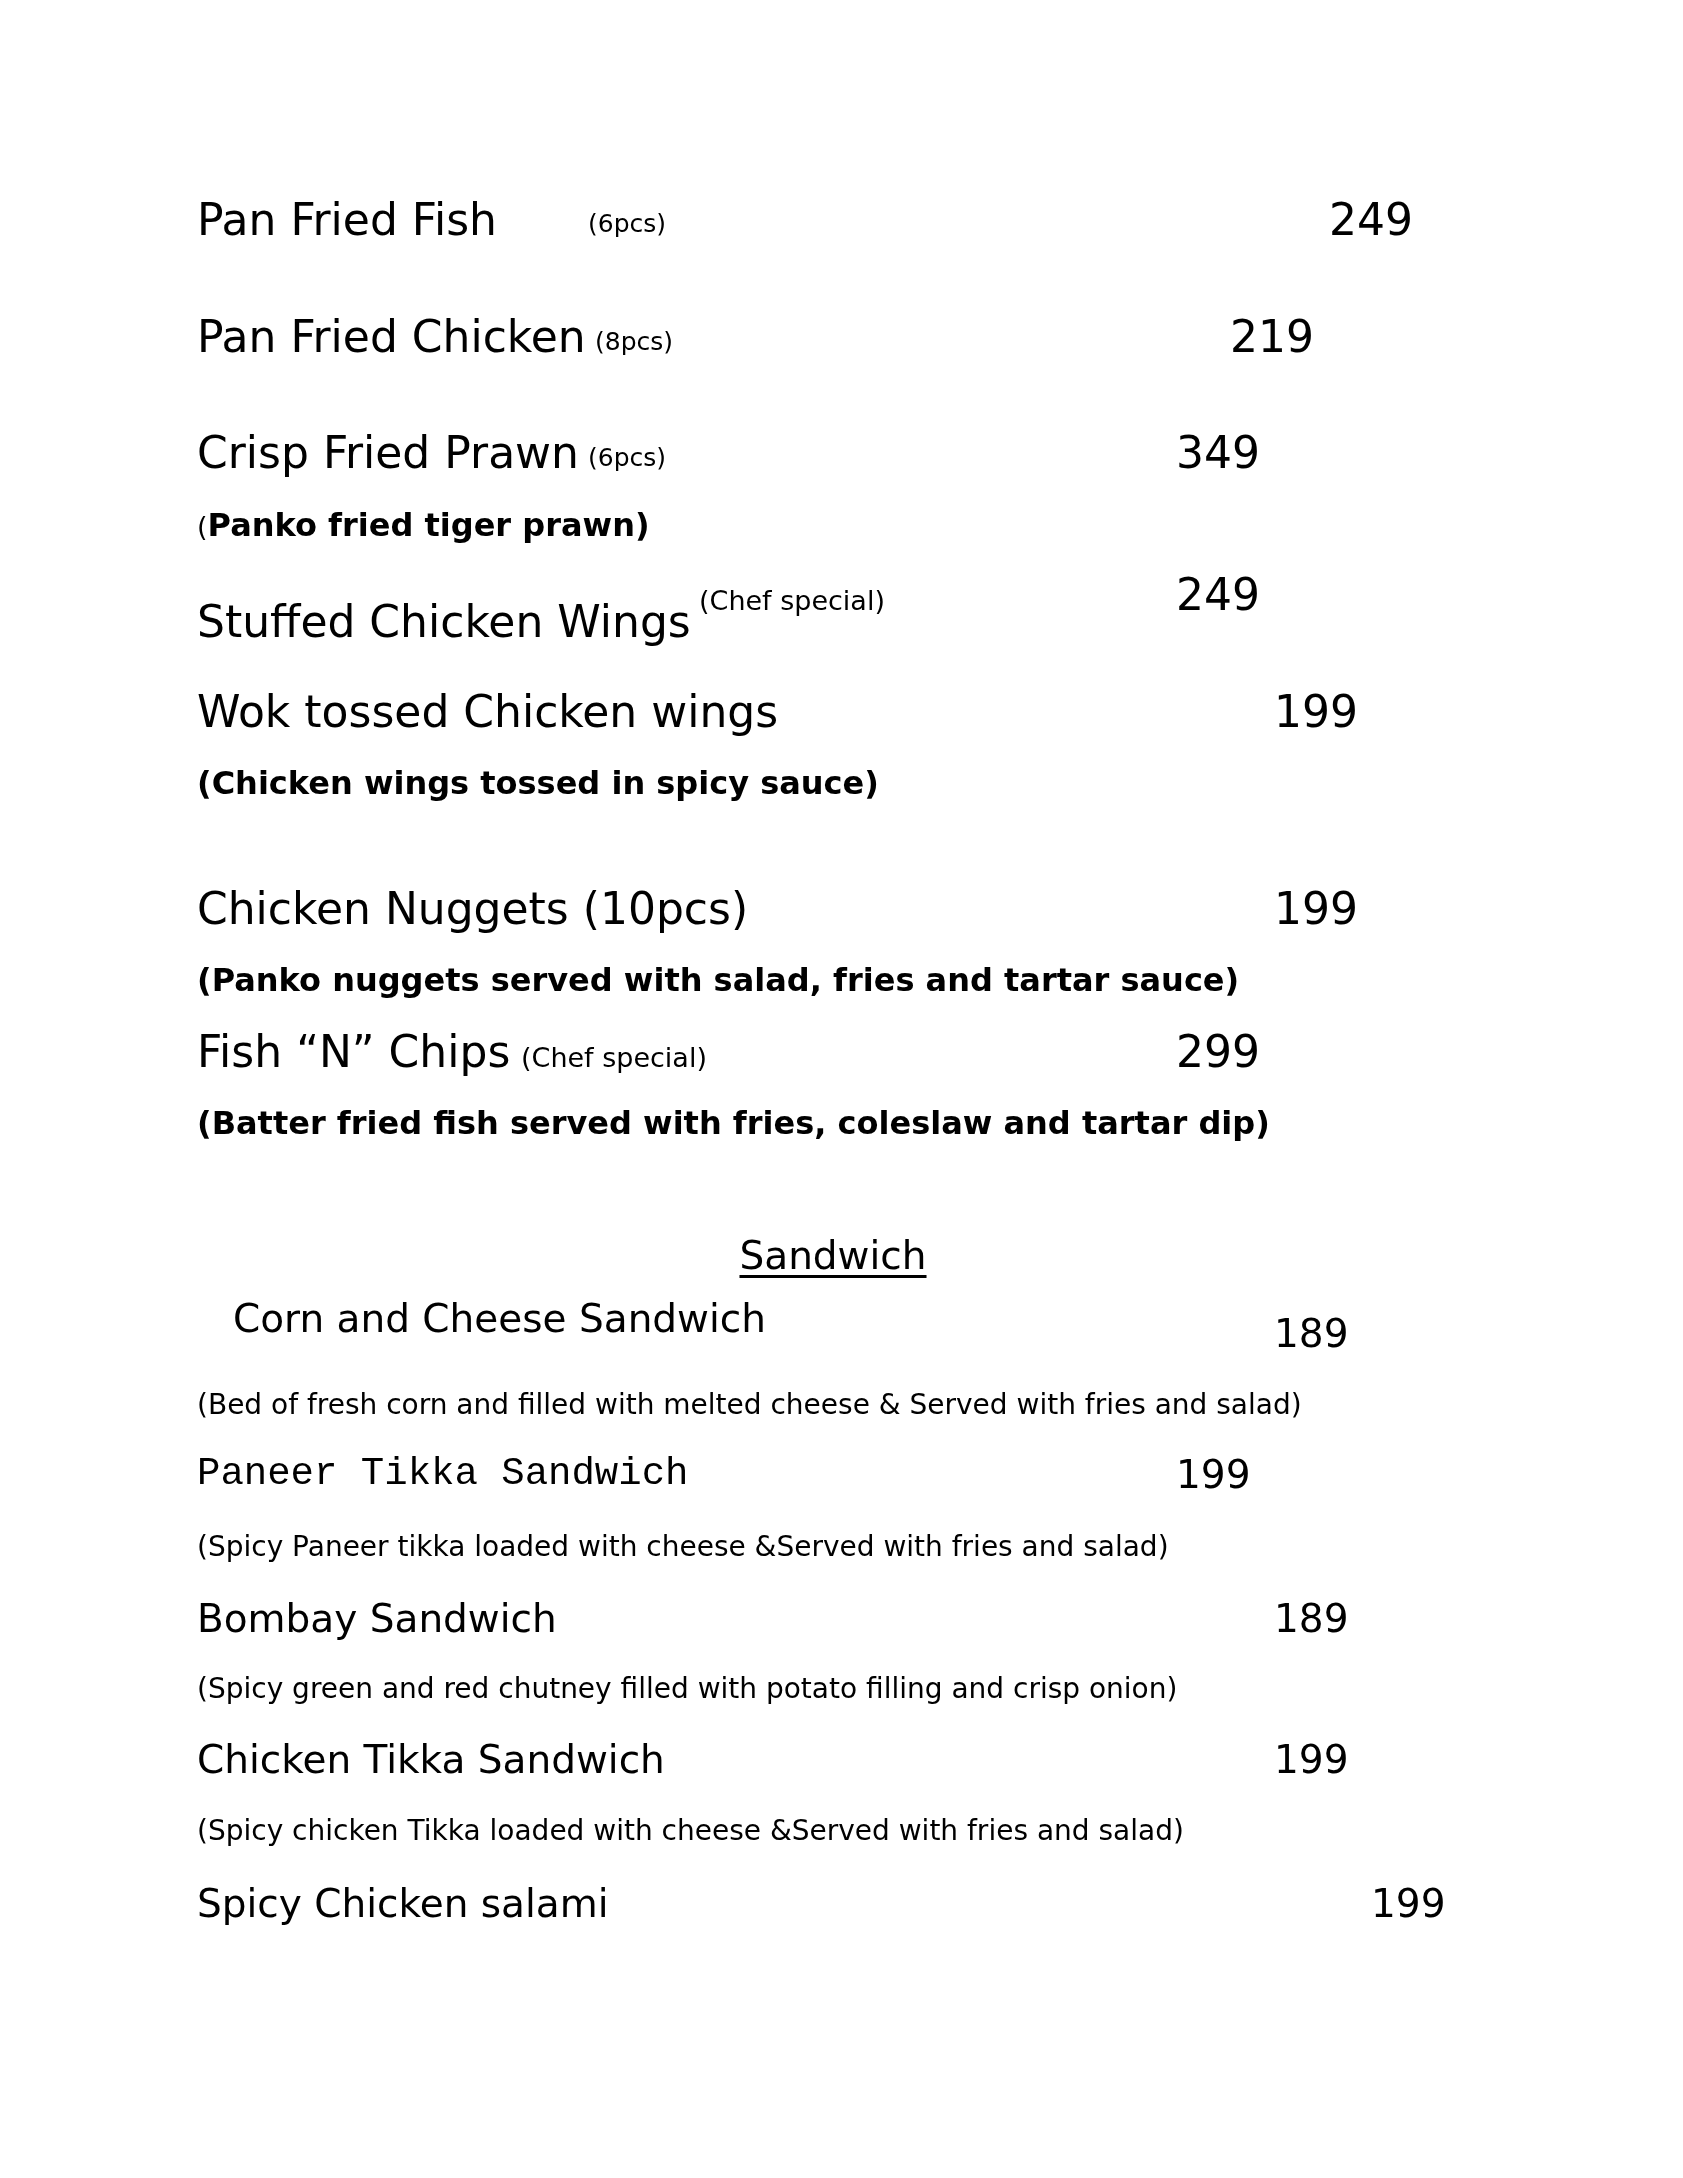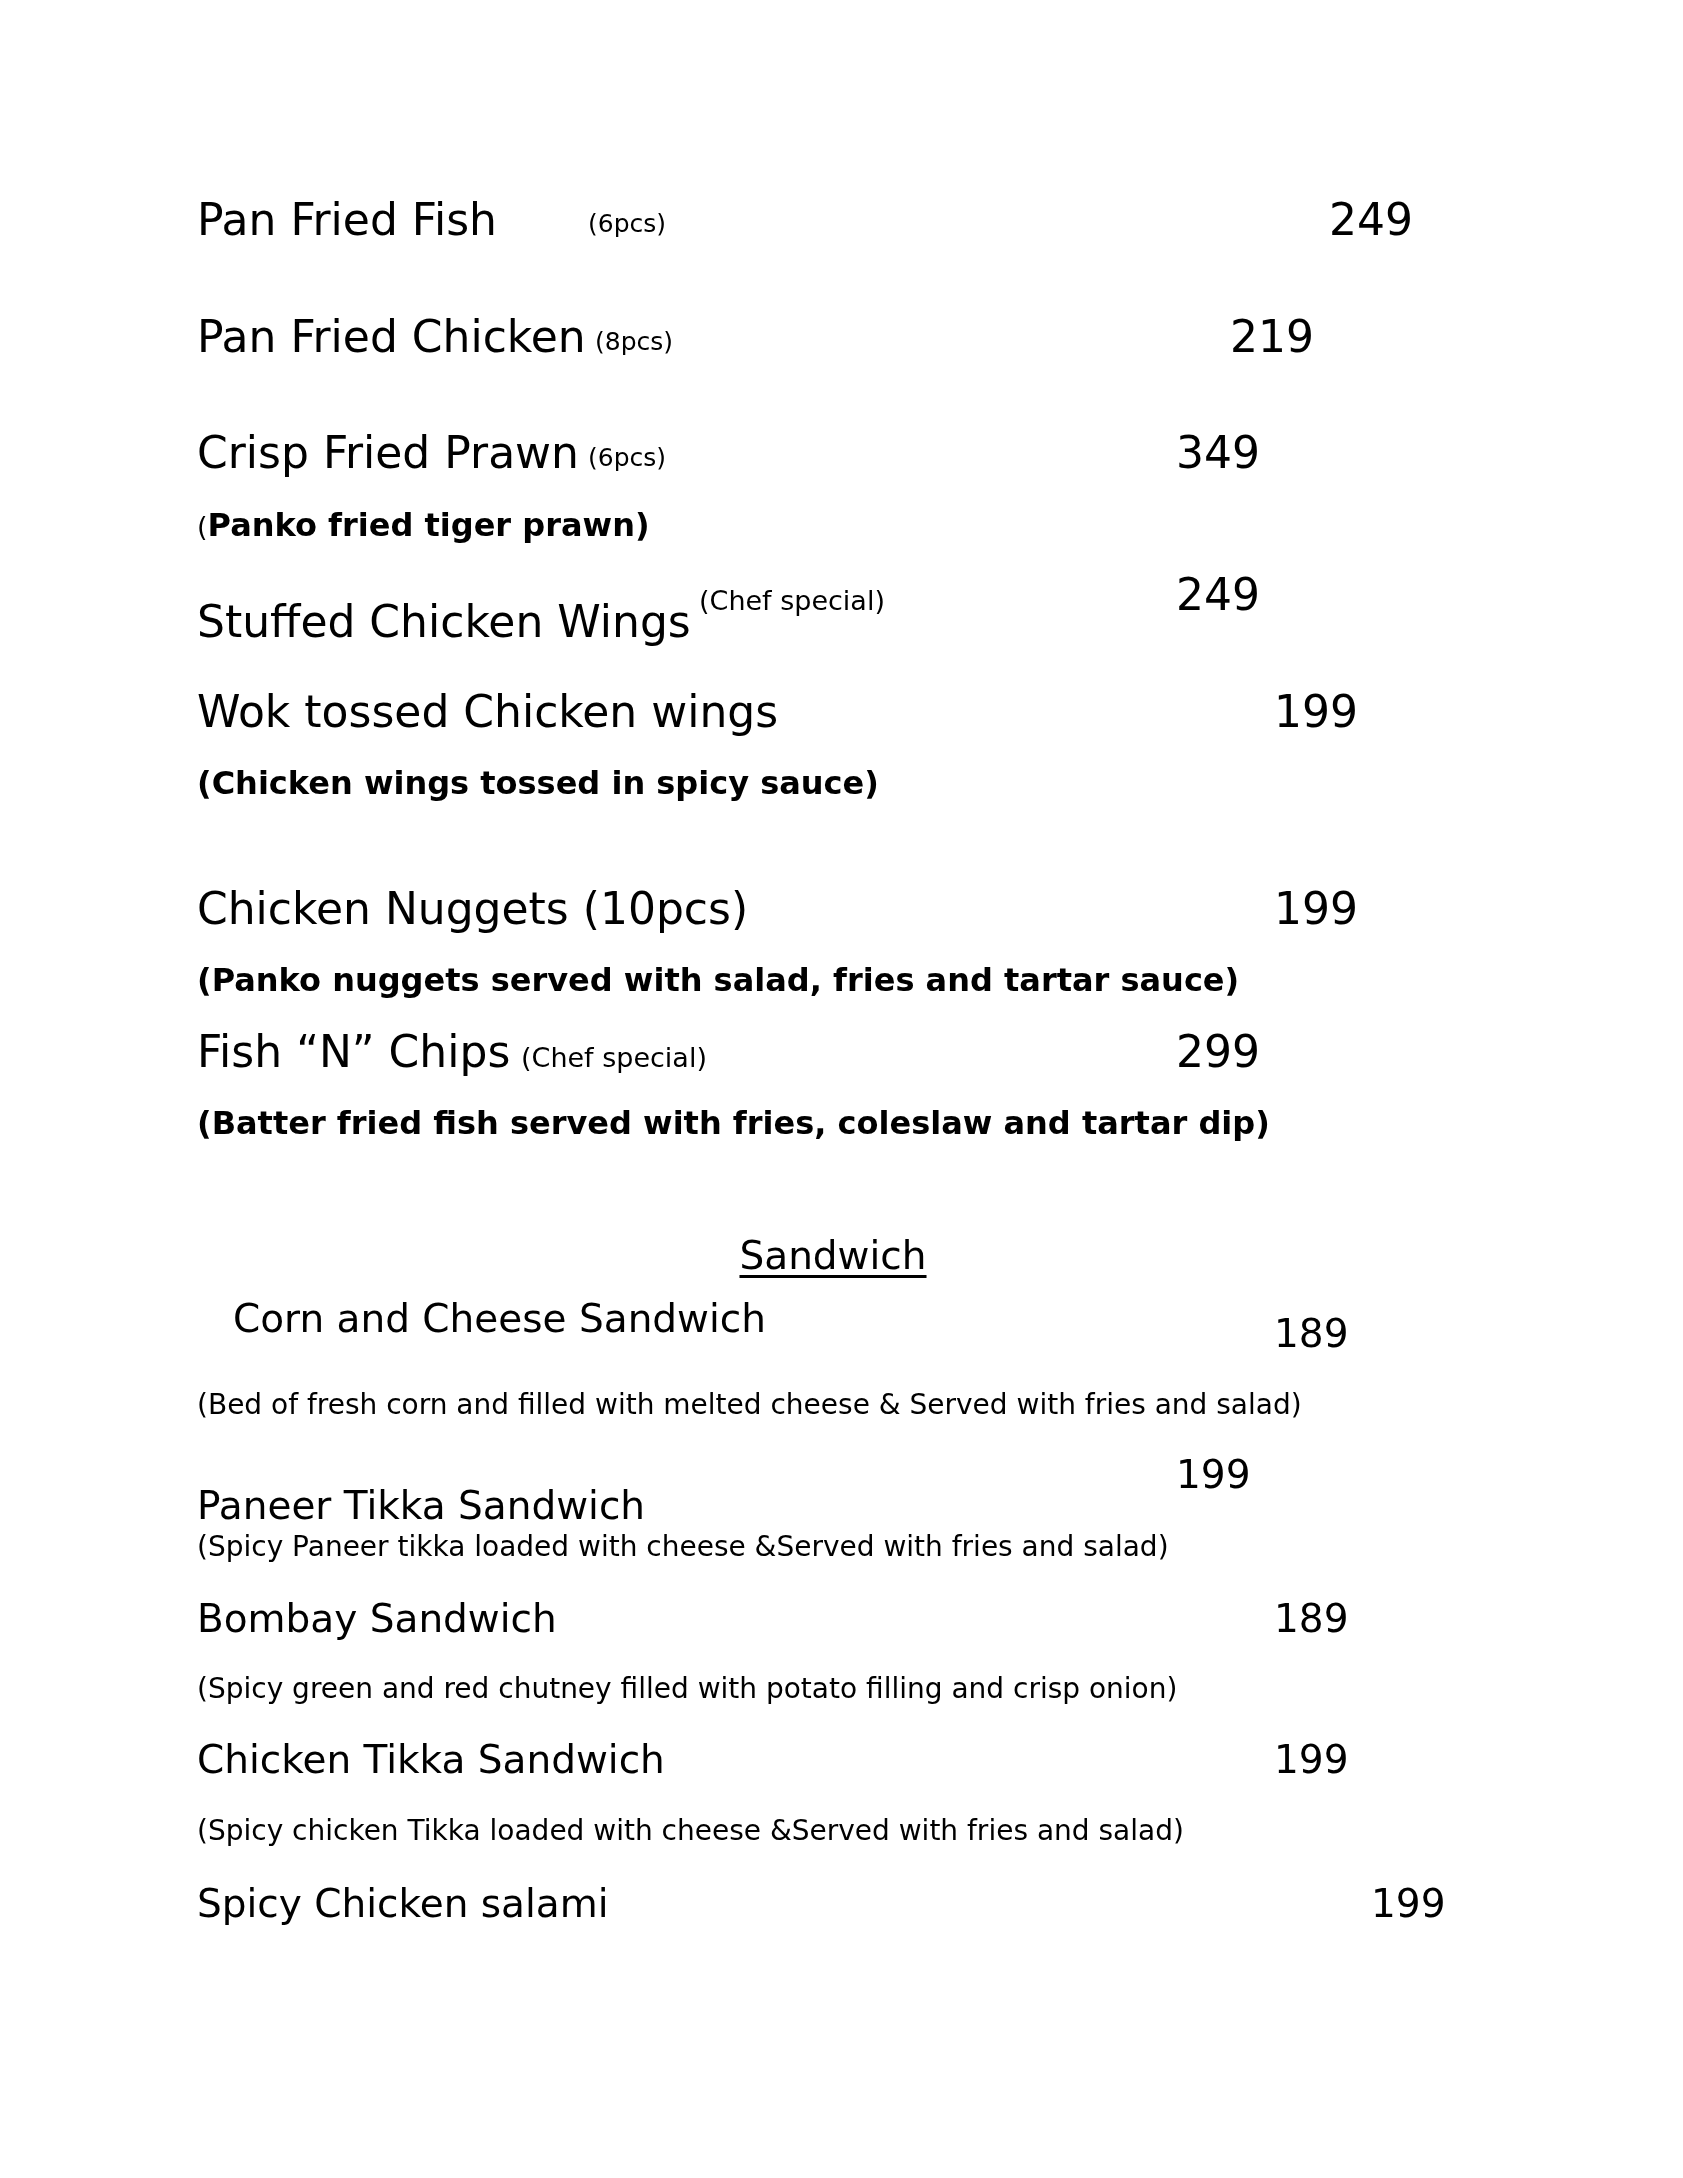--- a/index.html
+++ b/index.html
@@ -50,21 +50,21 @@
 <div class="ln note" style="left:521px; top:1044px;">(Chef special)</div>
 <div class="price" style="left:1176px; top:1030px;">299</div>
 <div class="ln desc" style="left:197px; top:1107px;">(Batter fried fish served with fries, coleslaw and tartar dip)</div>
 
 <div class="heading" style="left:833px; top:1236px;">Sandwich</div>
 
 <div class="ln stitle" style="left:197px; top:1299px;margin-left:36px;">Corn and Cheese Sandwich</div>
 <div class="sprice" style="left:1274px; top:1314px;">189</div>
 <div class="ln sdesc" style="left:197px; top:1391px;">(Bed of fresh corn and filled with melted cheese &amp; Served with fries and salad)</div>
 
-<div class="ln stitle" style="left:197px; top:1486px;">Paneer Tikka Sandwich</div>
+<div class="ln stitle" style="left:197px; top:1455px;font-family:Liberation Mono, monospace;">Paneer Tikka Sandwich</div>
 <div class="sprice" style="left:1176px; top:1455px;">199</div>
 <div class="ln sdesc" style="left:197px; top:1533px;">(Spicy Paneer tikka loaded with cheese  &amp;Served with fries and salad)</div>
 
 <div class="ln stitle" style="left:197px; top:1599px;">Bombay Sandwich</div>
 <div class="sprice" style="left:1274px; top:1599px;">189</div>
 <div class="ln sdesc" style="left:197px; top:1675px;">(Spicy green and red chutney filled with potato filling and crisp onion)</div>
 
 <div class="ln stitle" style="left:197px; top:1740px;">Chicken Tikka Sandwich</div>
 <div class="sprice" style="left:1274px; top:1740px;">199</div>
 <div class="ln sdesc" style="left:197px; top:1817px;">(Spicy chicken Tikka loaded with cheese  &amp;Served with fries and salad)</div>

